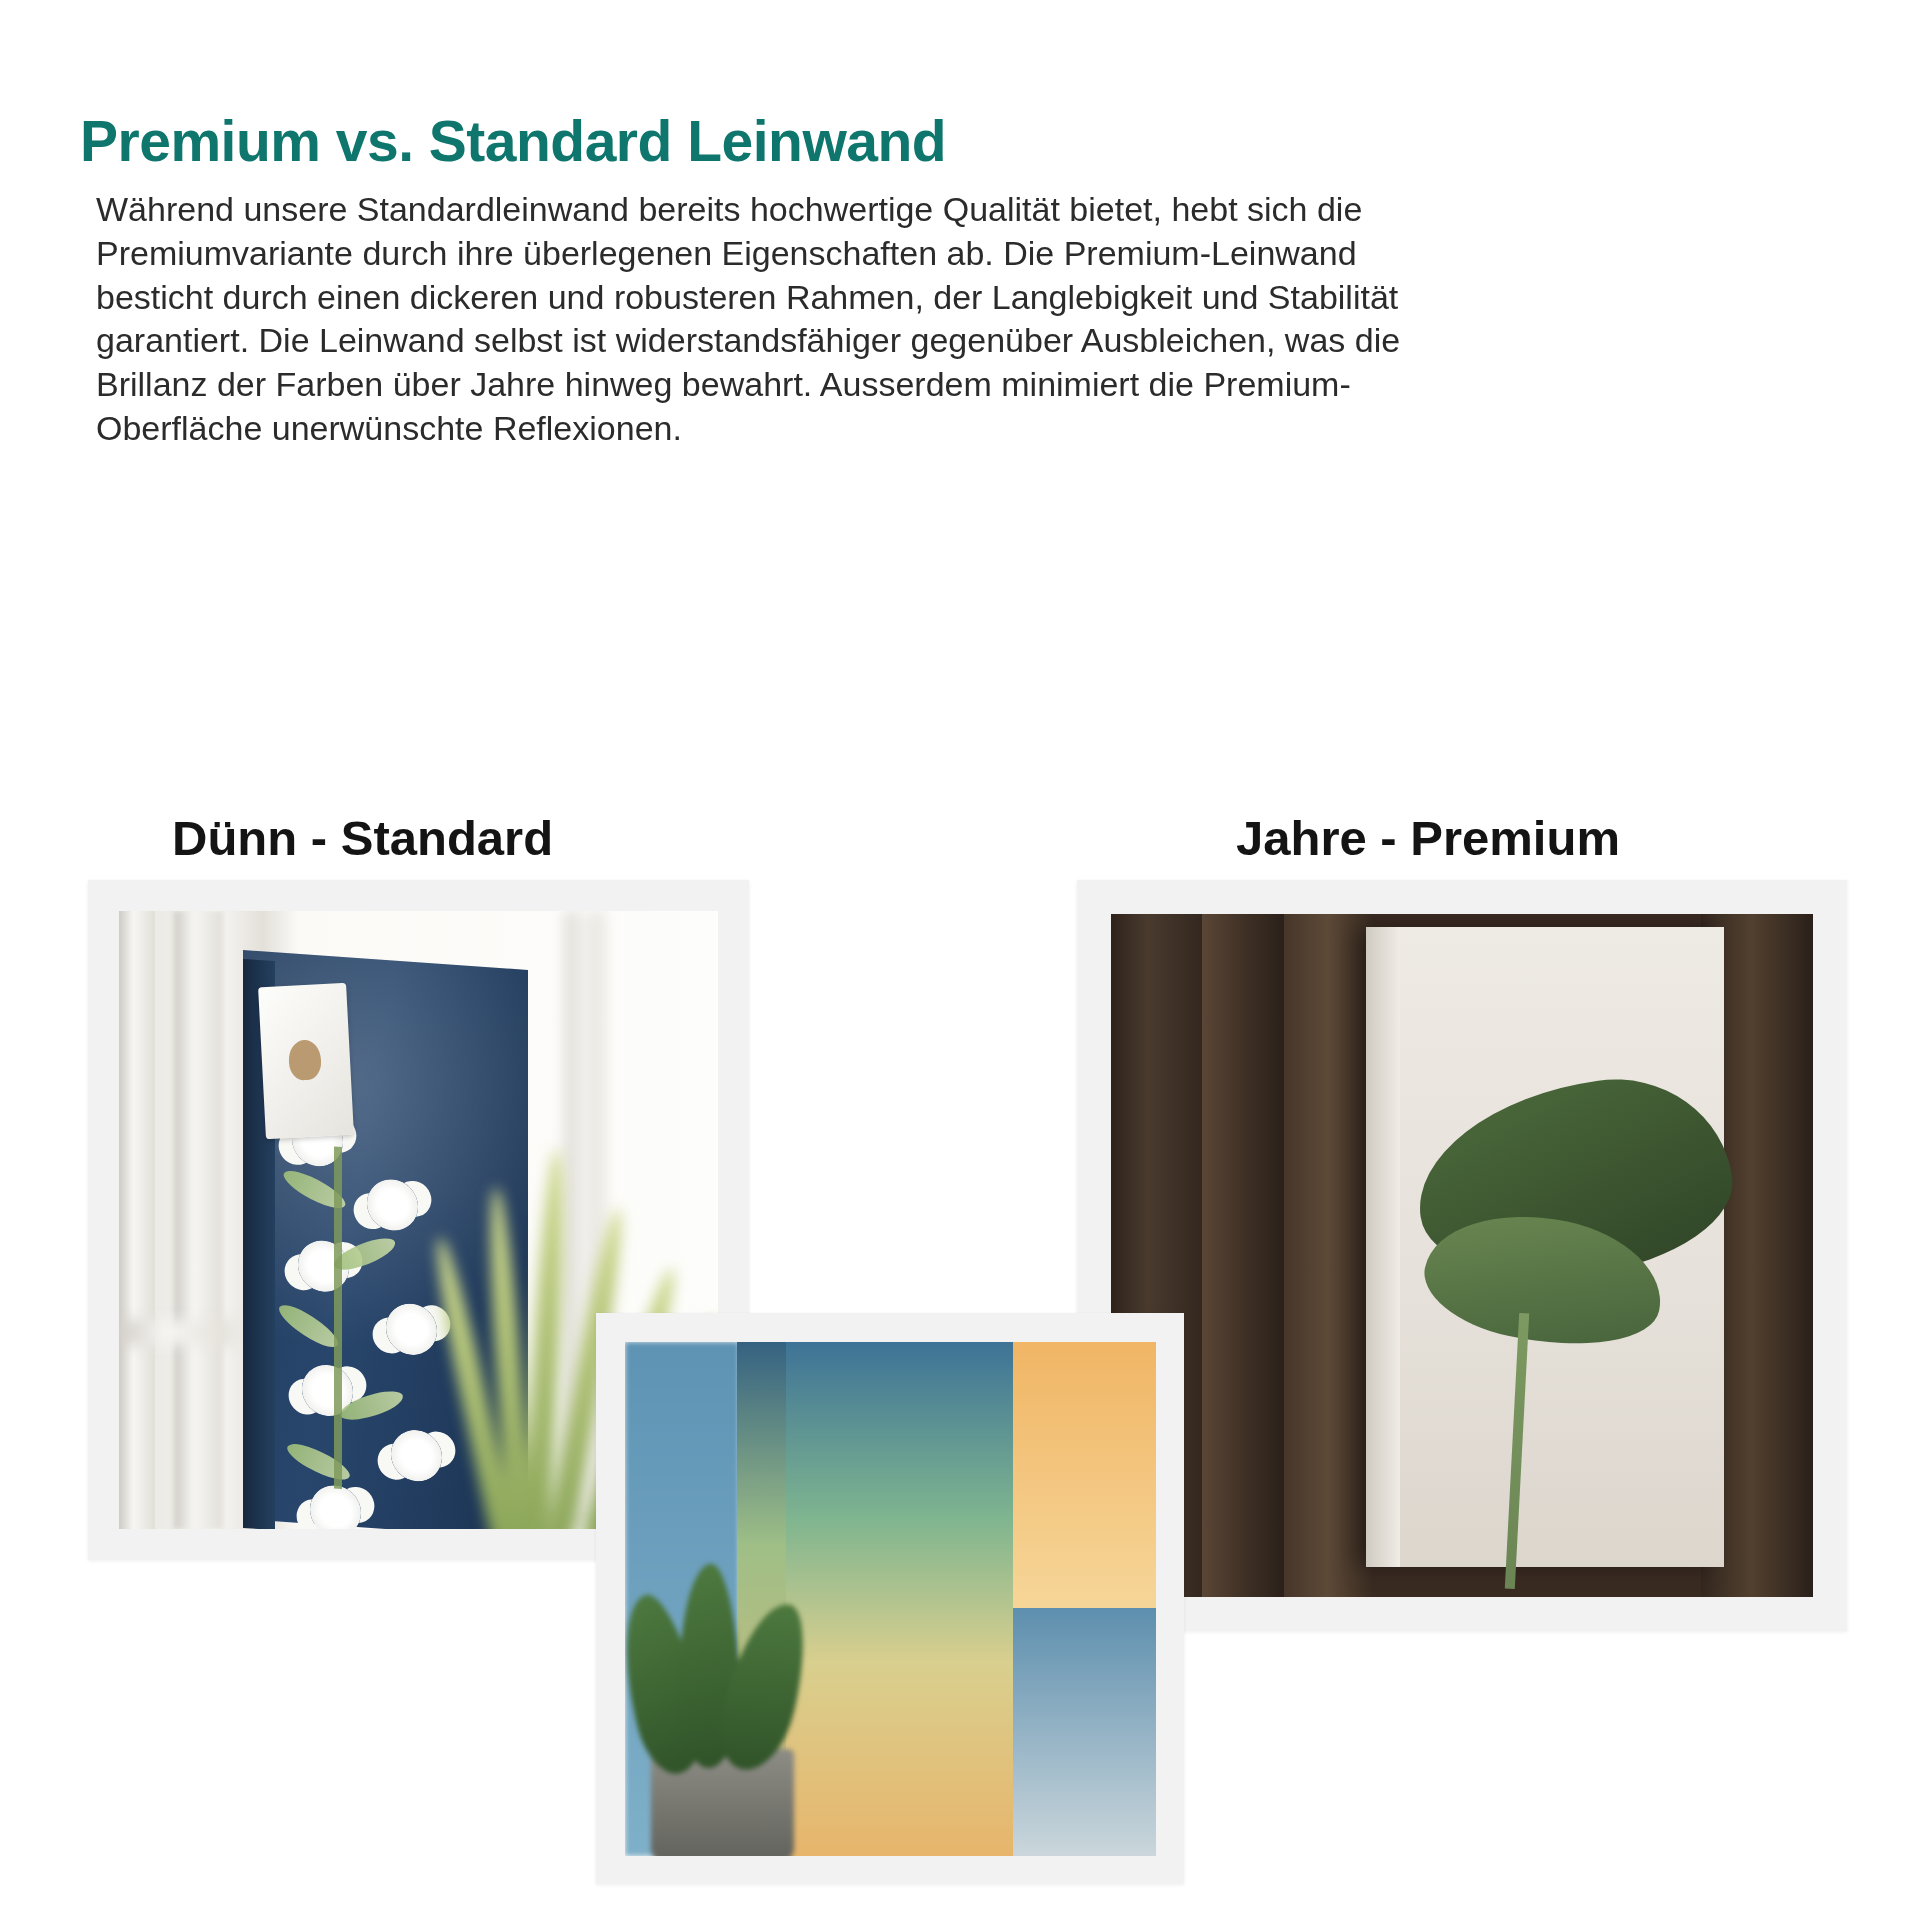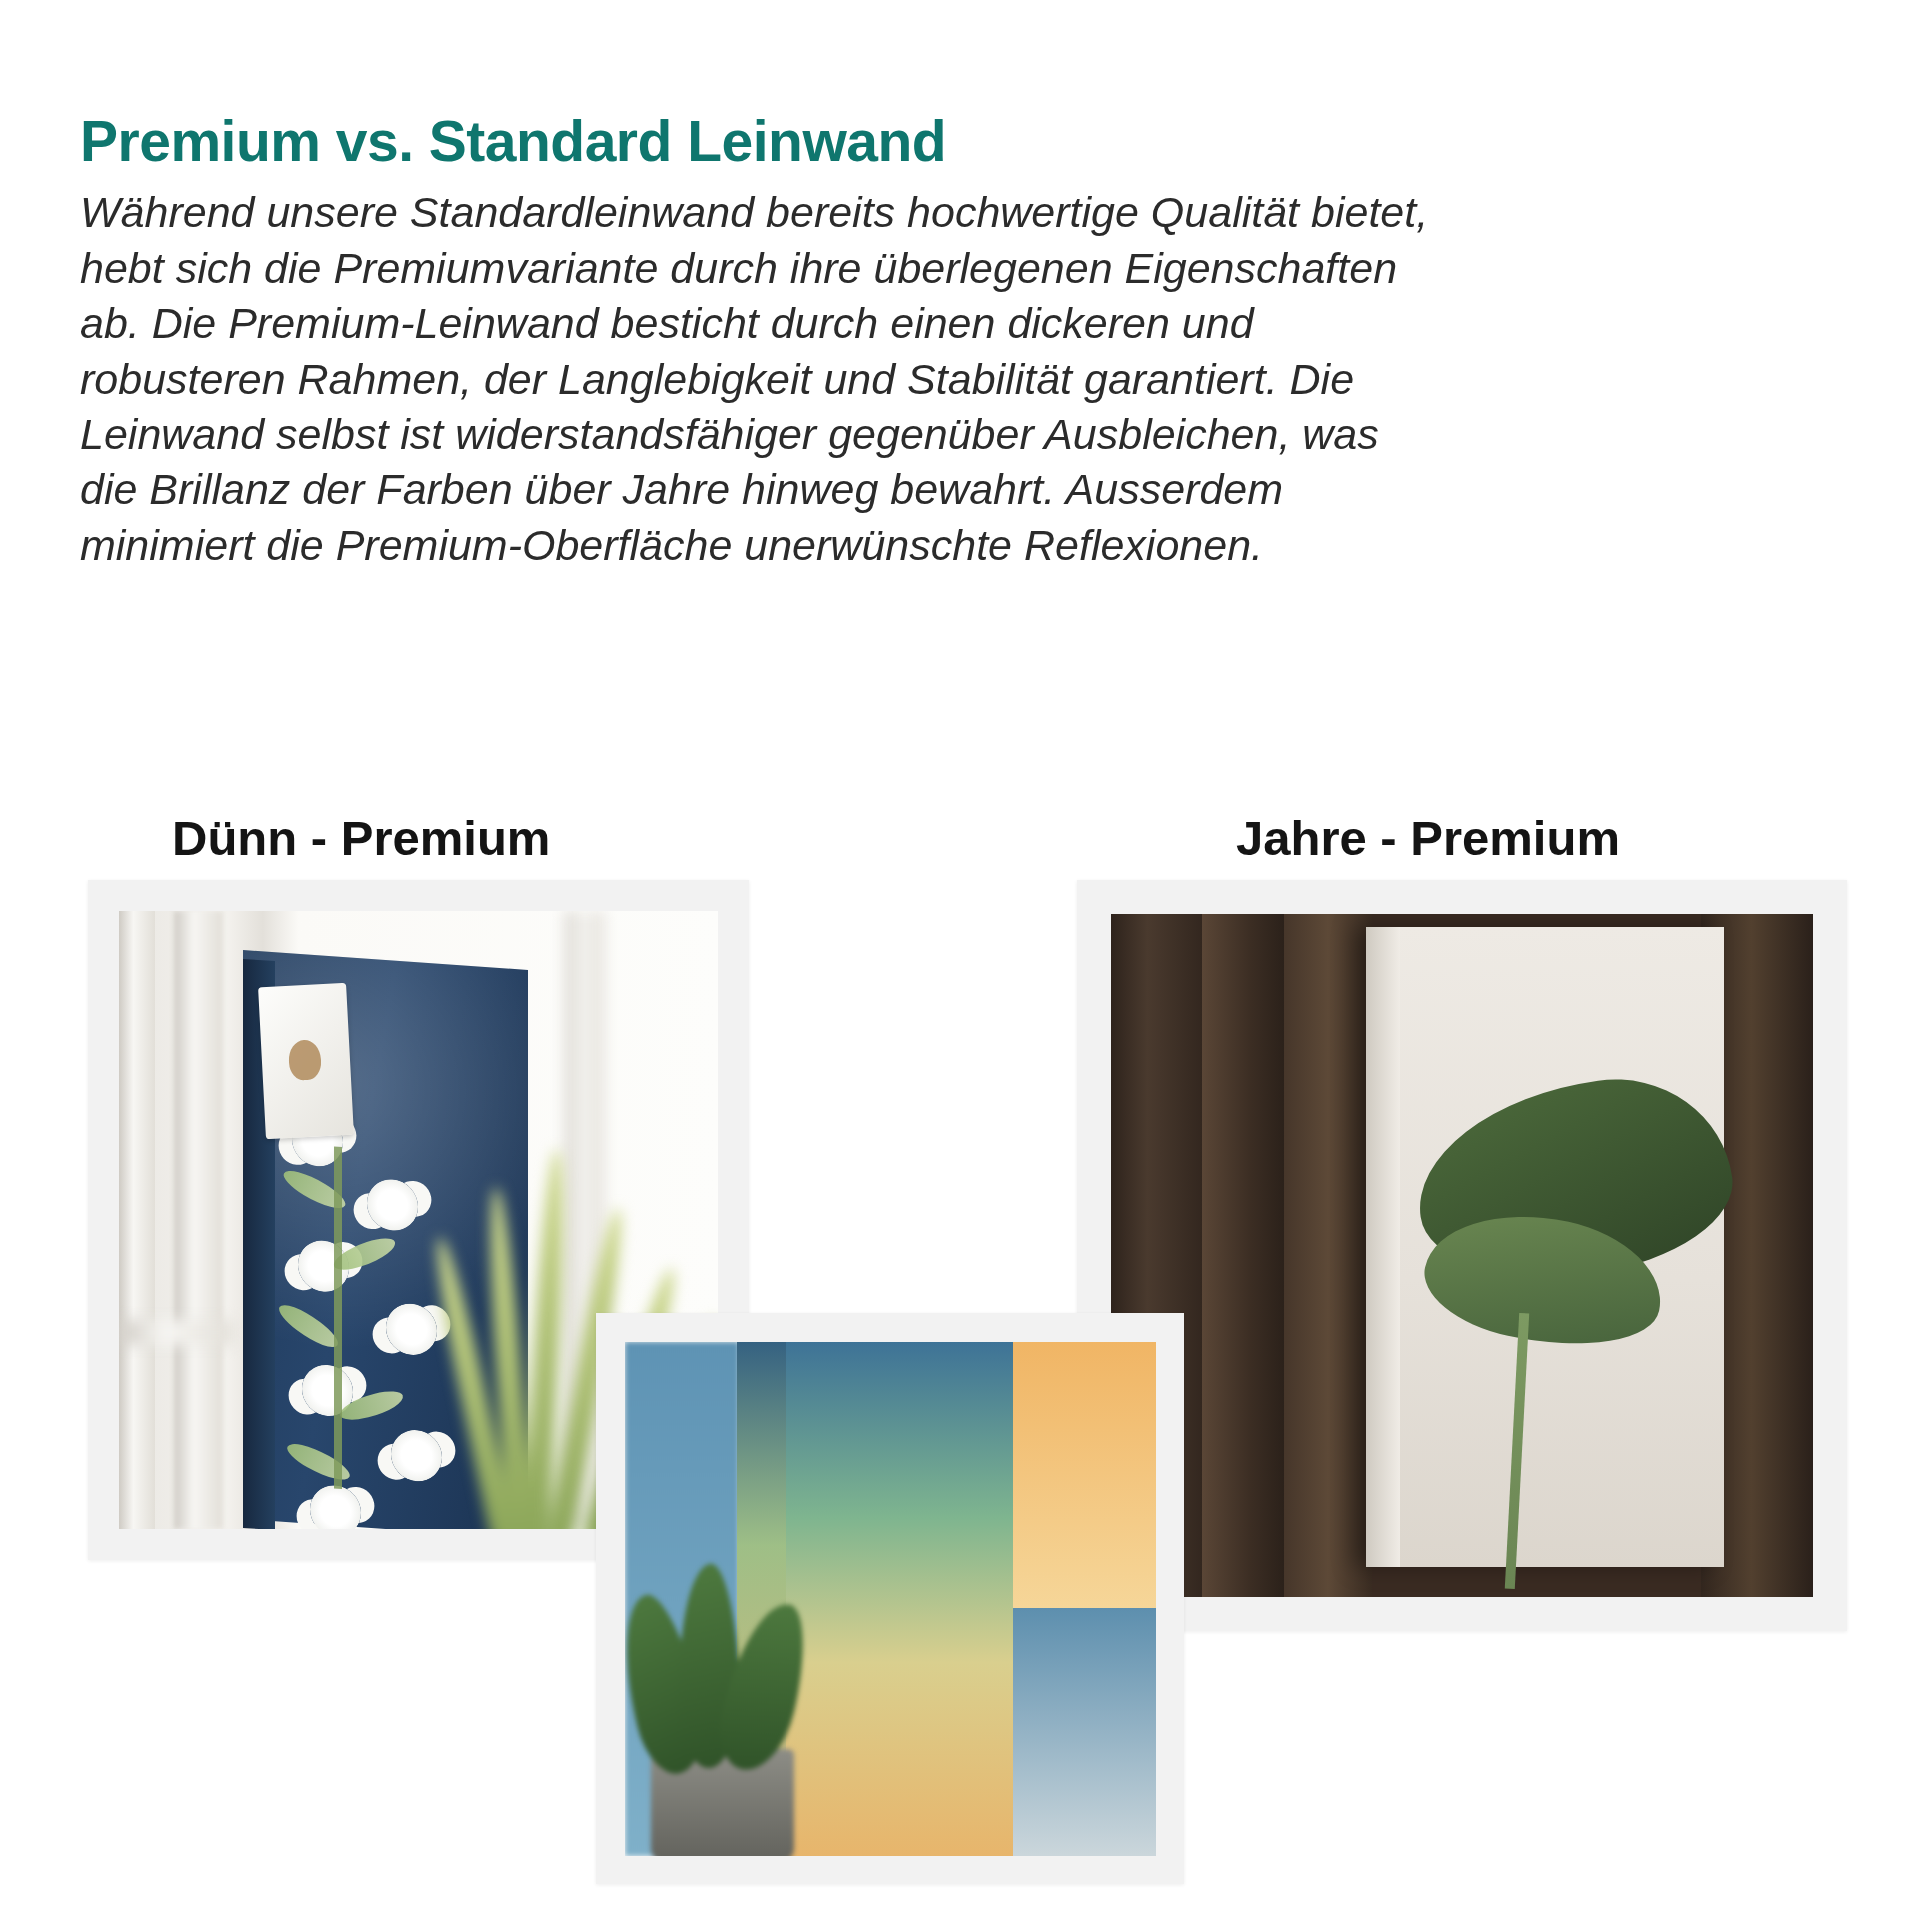--- a/index.html
+++ b/index.html
@@ -32,26 +32,25 @@
   }
   .headline {
     font-size: 57px;
     font-weight: 700;
     letter-spacing: -0.5px;
     line-height: 1.05;
     margin: 0 0 13.3px 0;
     color: #0f766e;
   }
   .body-copy {
-    font-size: 43px;
+    font-size: 34px;
     line-height: 1.29;
     color: #2b2b2b;
-    margin: 0;
+    margin: 16px;
     font-weight: 400;
-    font-style: italic;
   }
 
   
   .logo-wrap {
     position: absolute;
     right: 186px;
     top: 133px;
     width: 285px;
     height: 495px;
   }
@@ -267,21 +266,21 @@
 <div class="top">
 
   <div class="text-col">
     <h1 class="headline">Premium vs. Standard Leinwand</h1>
     <p class="body-copy">Während unsere Standardleinwand bereits hochwertige Qualität bietet, hebt sich die Premiumvariante durch ihre überlegenen Eigenschaften ab. Die Premium-Leinwand besticht durch einen dickeren und robusteren Rahmen, der Langlebigkeit und Stabilität garantiert. Die Leinwand selbst ist widerstandsfähiger gegenüber Ausbleichen, was die Brillanz der Farben über Jahre hinweg bewahrt. Ausserdem minimiert die Premium-Oberfläche unerwünschte Reflexionen.</p>
   </div>
 
 
 </div>
 
-<div class="label label-left">Dünn - Premium</div>
+<div class="label label-left">Dünn - Standard</div>
 <div class="label label-right">Jahre - Premium</div>
 
 <div class="card card1">
   <div class="inner">
     <div class="p1-bg"></div>
 
     <div class="p1-frame-v" style="left:0;top:0;bottom:0;width:36px;"></div>
     <div class="p1-frame-v soft" style="left:55px;top:0;bottom:0;width:49px;"></div>
     <div class="p1-frame-v softer" style="left:447px;top:0;bottom:0;width:38px;"></div>
     <div class="p1-frame-v softer" style="left:0;top:409px;height:25px;width:114px;"></div>

